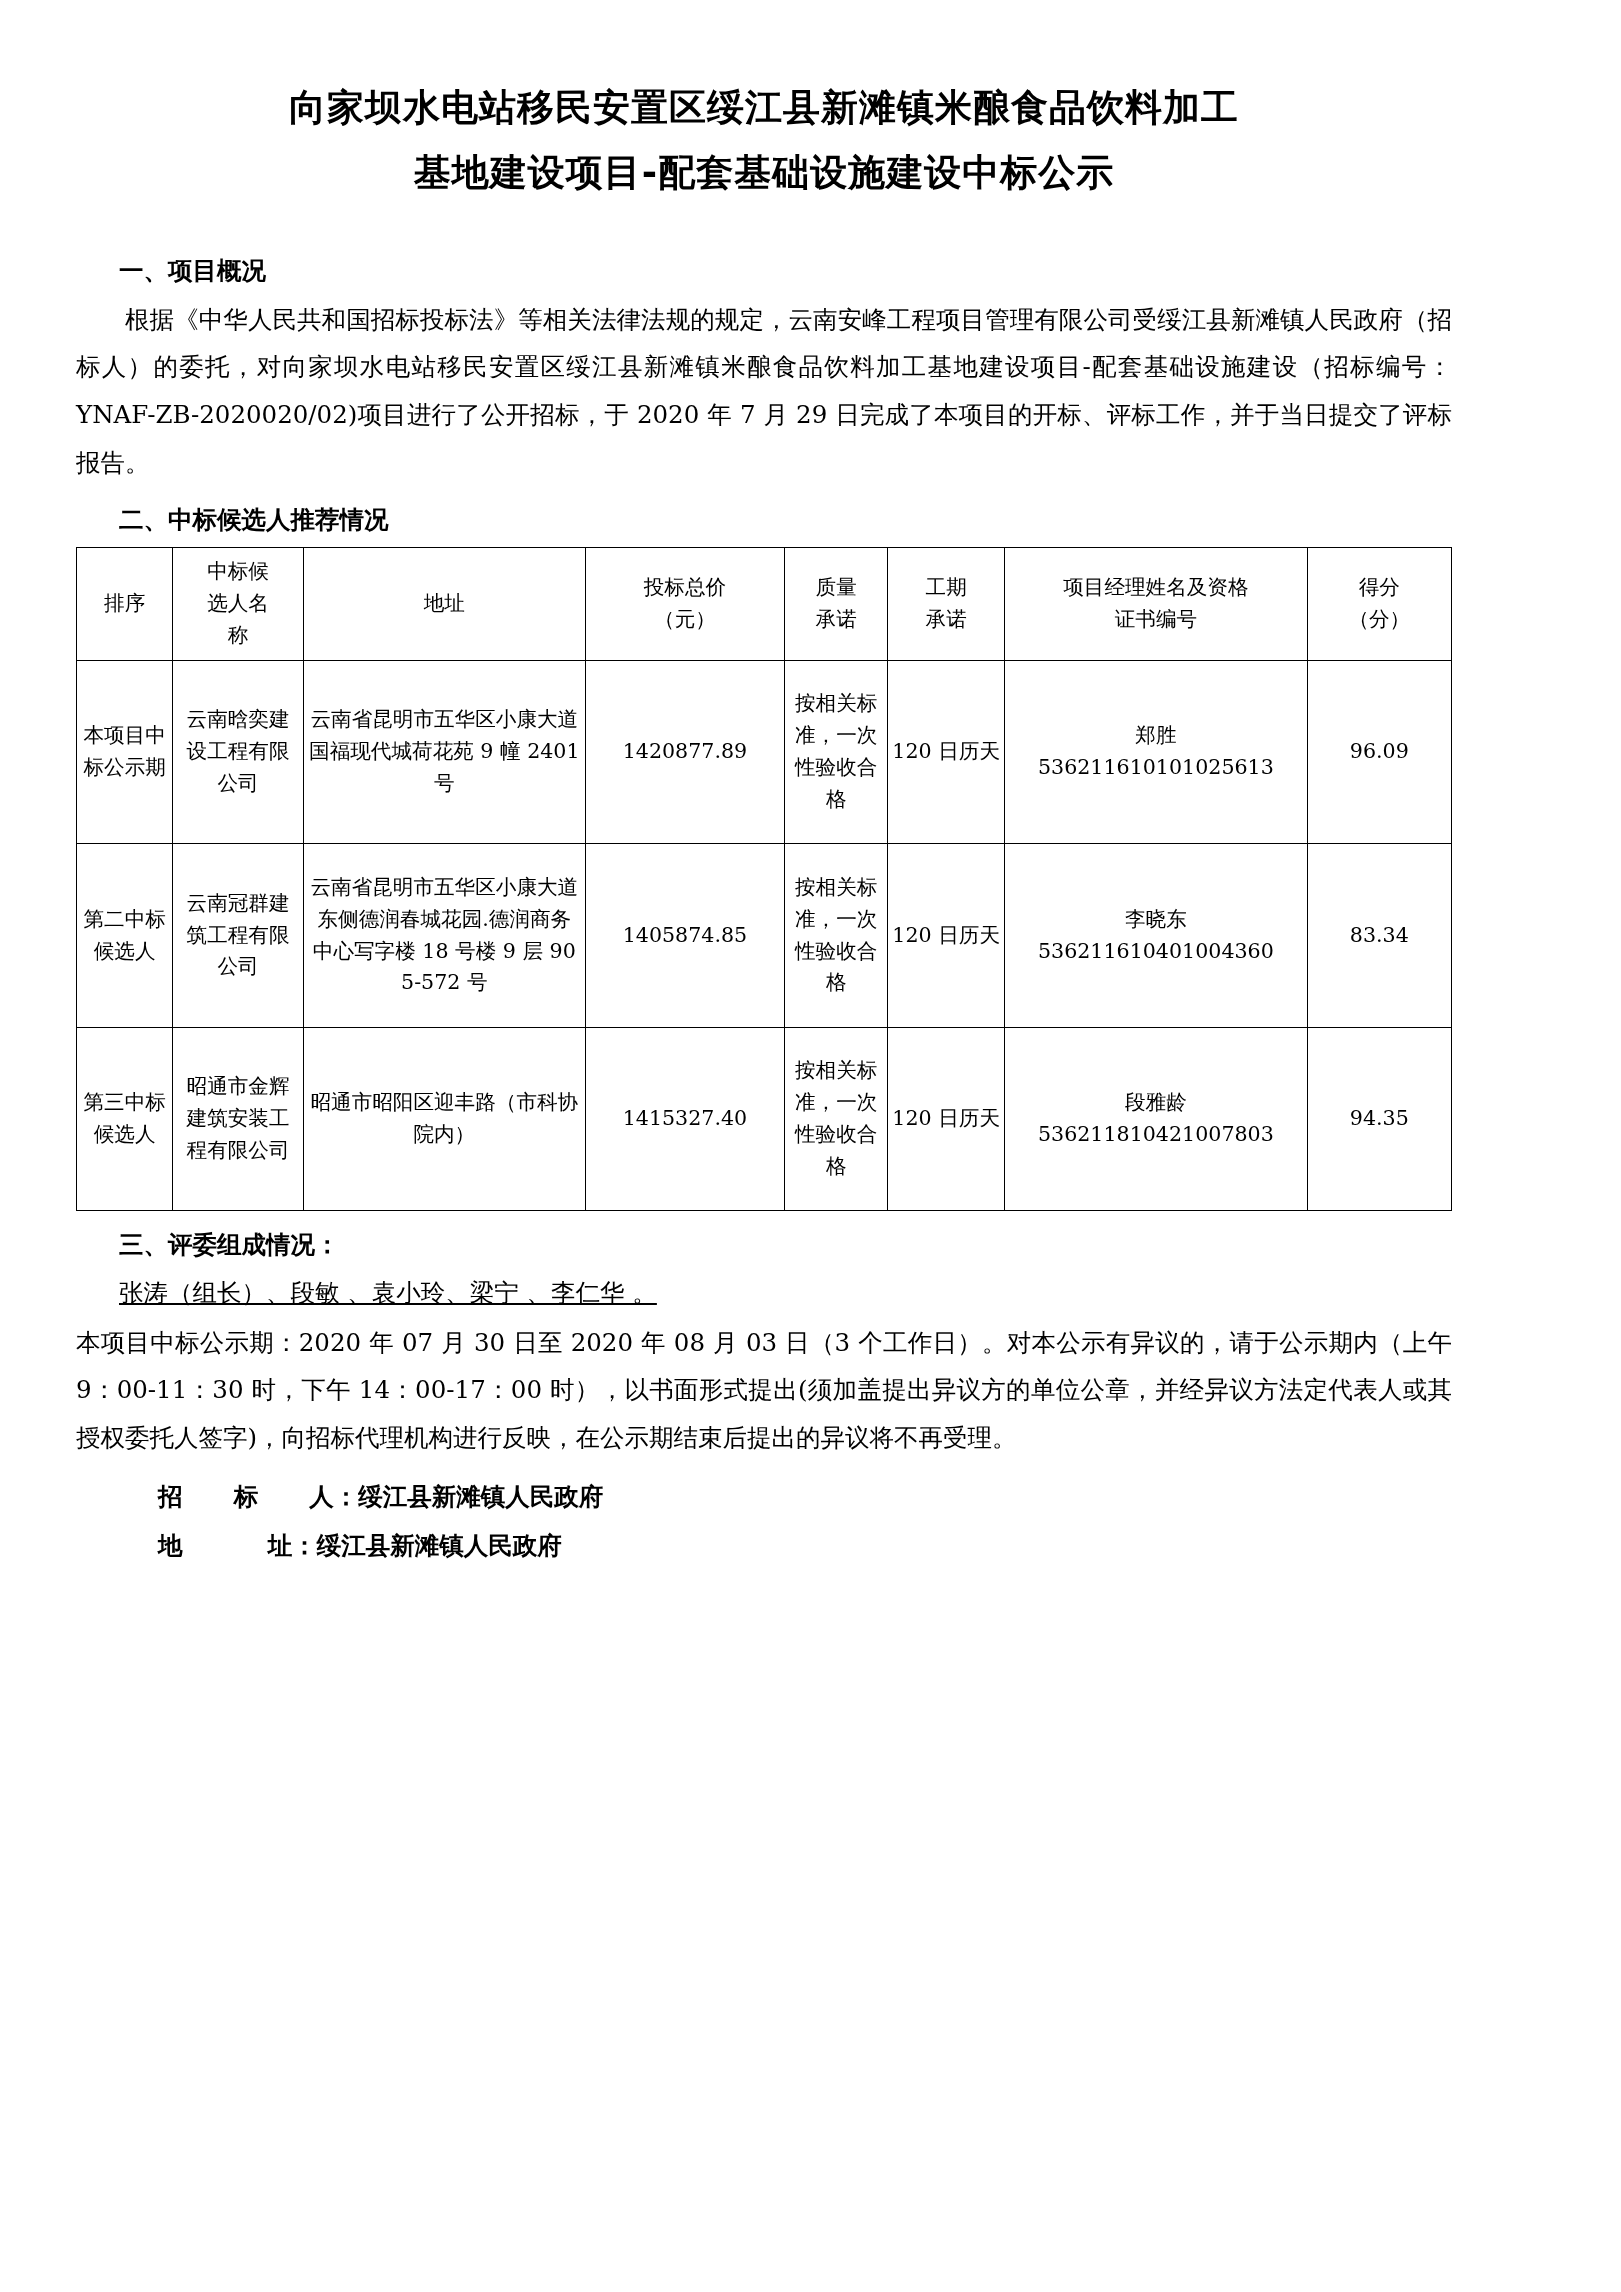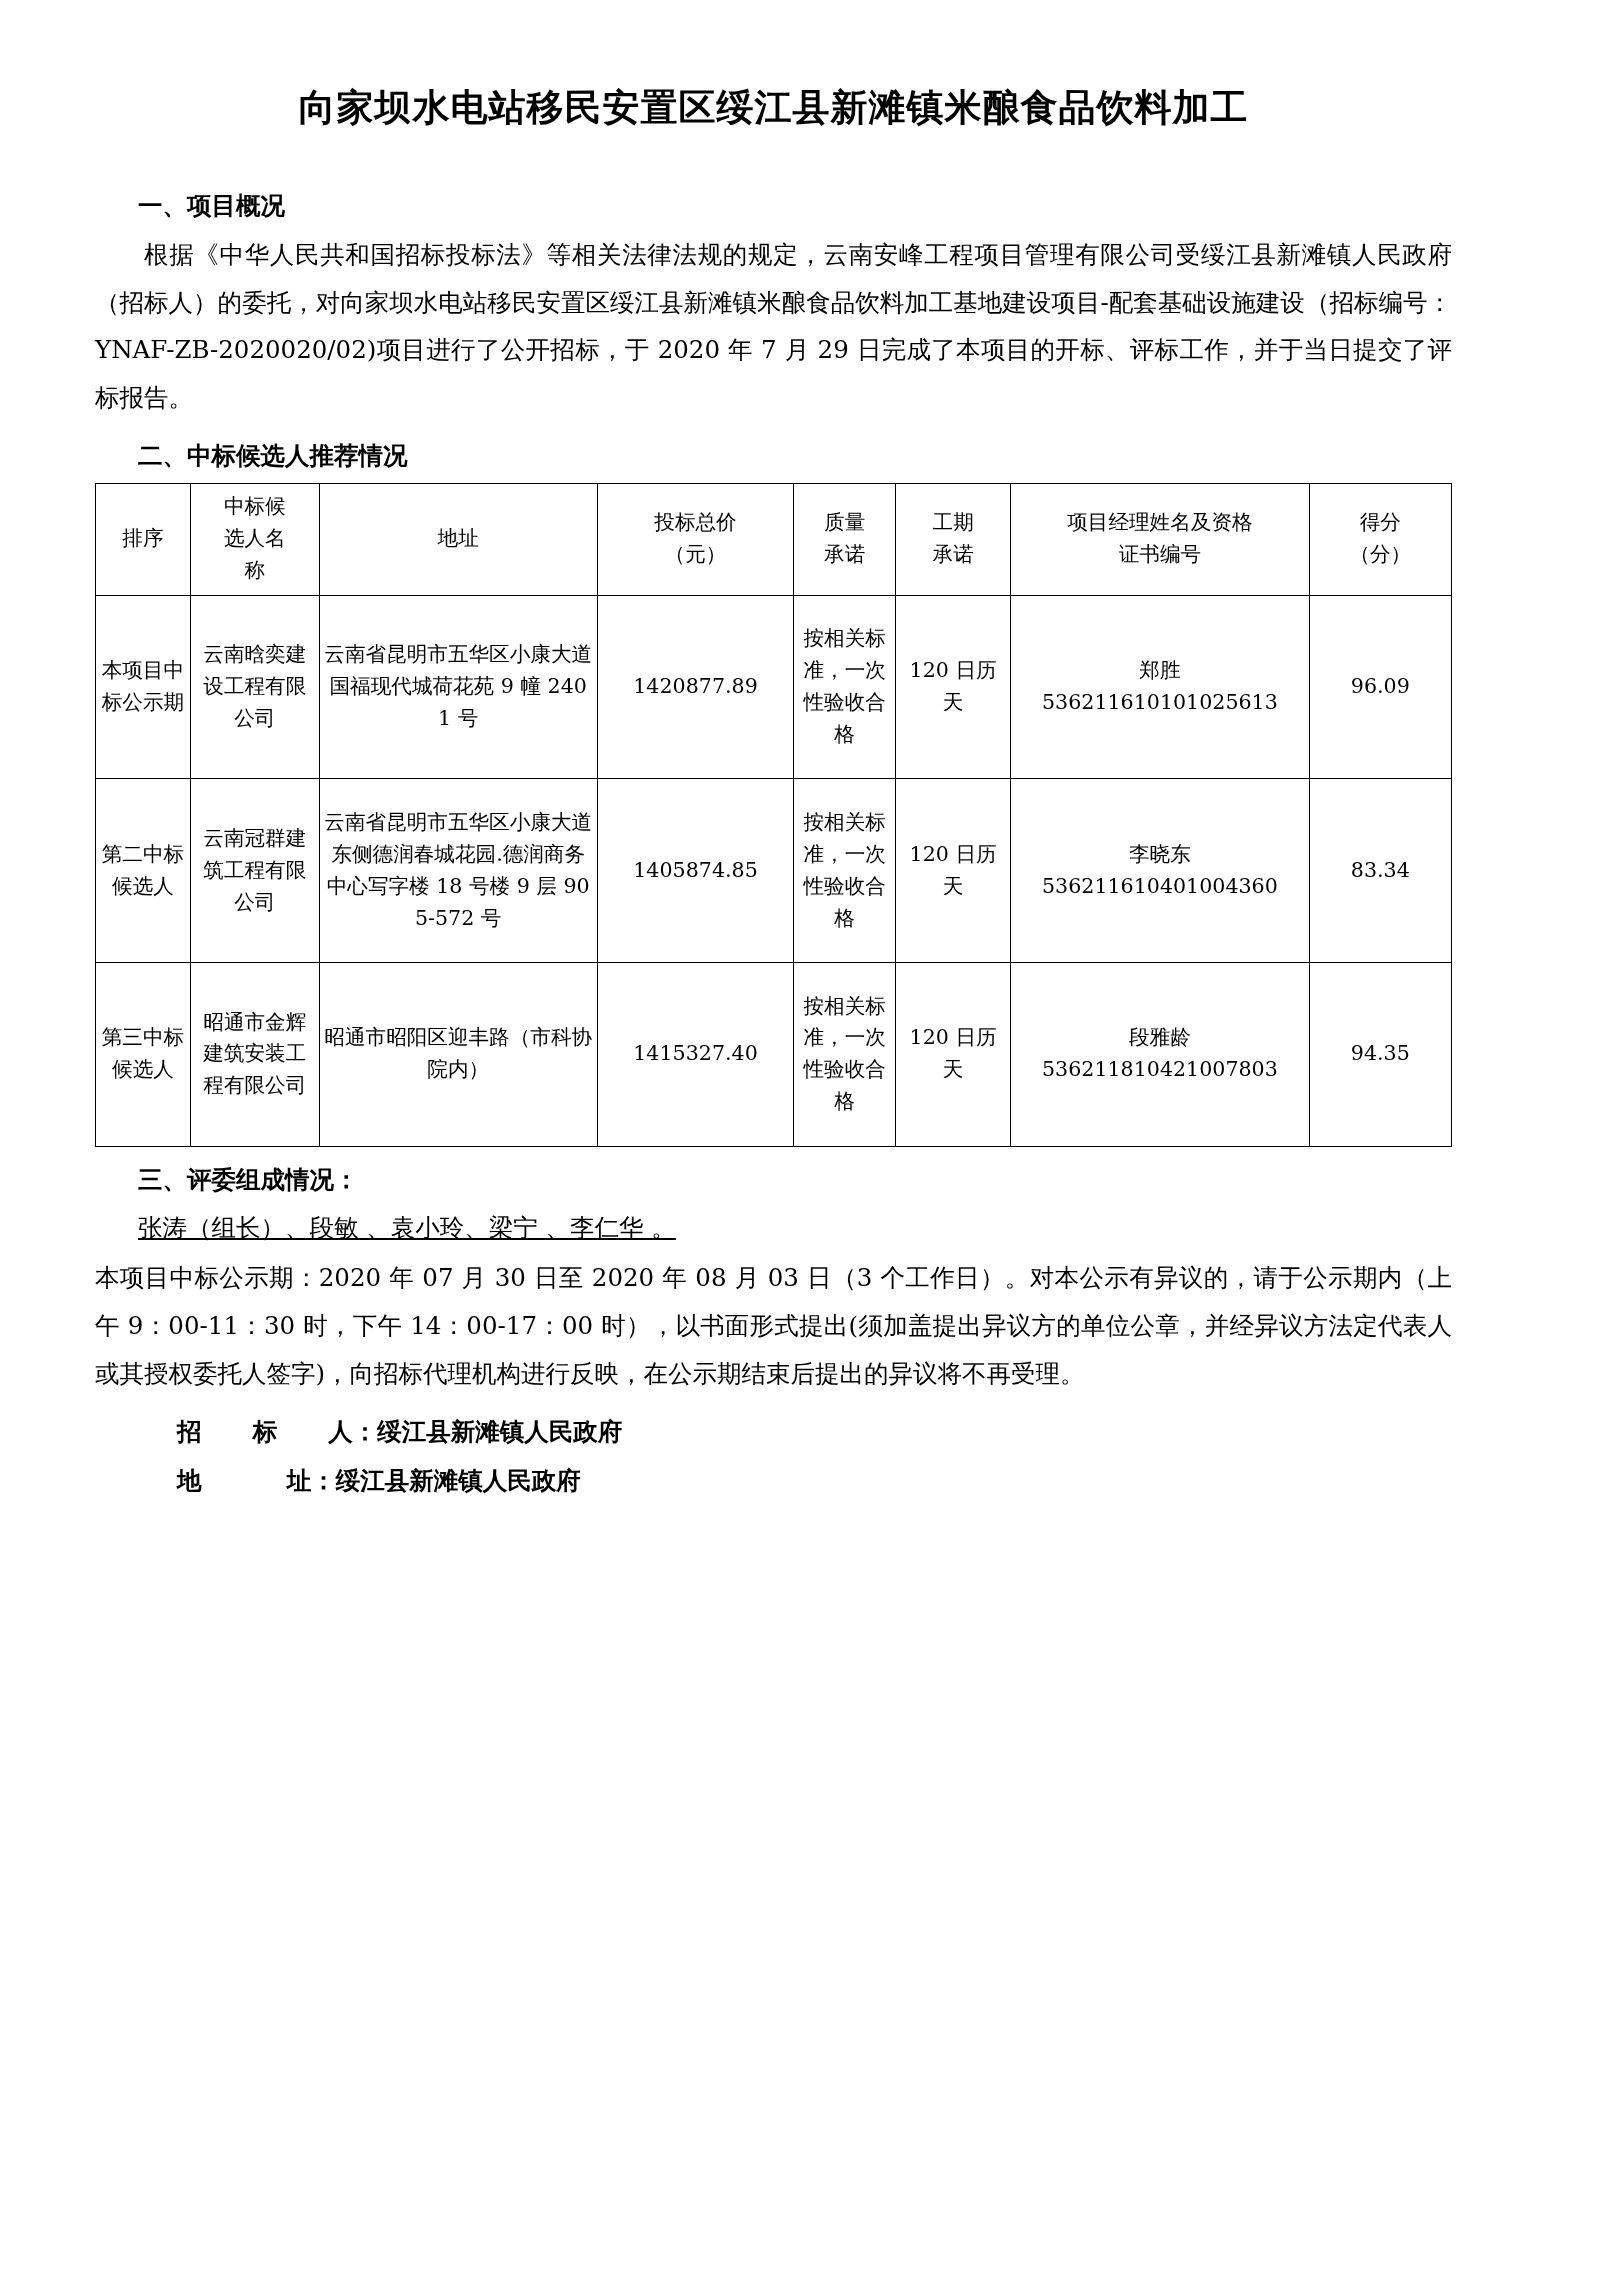--- a/index.html
+++ b/index.html
@@ -10,21 +10,21 @@
   body {
     width: 1621px;
     min-height: 2293px;
     font-family: "DejaVu Serif", "Liberation Serif", serif;
     color: #000000;
   }
   .page {
     width: 1617px;
     min-height: 2293px;
     box-sizing: border-box;
-    padding: 76px 165px 59px 95px;
+    padding: 76px 165px 59px 76px;
   }
   .doc-title {
     text-align: center;
     font-family: "DejaVu Sans", "Liberation Sans", sans-serif;
     font-weight: bold;
     font-size: 37px;
     line-height: 1.75;
     letter-spacing: 1px;
     margin: 0 0 45px 0;
   }
@@ -106,20 +106,21 @@
   }
   .spacer-sm { height: 9.8px; }
 </style>
 </head>
 <body>
 
 <div class="page">
 
   <h1 class="doc-title">
     <span class="line">向家坝水电站移民安置区绥江县新滩镇米酿食品饮料加工</span>
+    <span class="line">基地建设项目-配套基础设施建设中标公示</span>
   </h1>
 
   <div class="section-heading">一、项目概况</div>
   <p class="body-text indent">根据《中华人民共和国招标投标法》等相关法律法规的规定，云南安峰工程项目管理有限公司受绥江县新滩镇人民政府（招标人）的委托，对向家坝水电站移民安置区绥江县新滩镇米酿食品饮料加工基地建设项目-配套基础设施建设（招标编号：YNAF-ZB-2020020/02)项目进行了公开招标，于 2020 年 7 月 29 日完成了本项目的开标、评标工作，并于当日提交了评标报告。</p>
 
   <div class="section-heading">二、中标候选人推荐情况</div>
 
   <table class="bid-table">
     <colgroup>
       <col class="c-rank">

